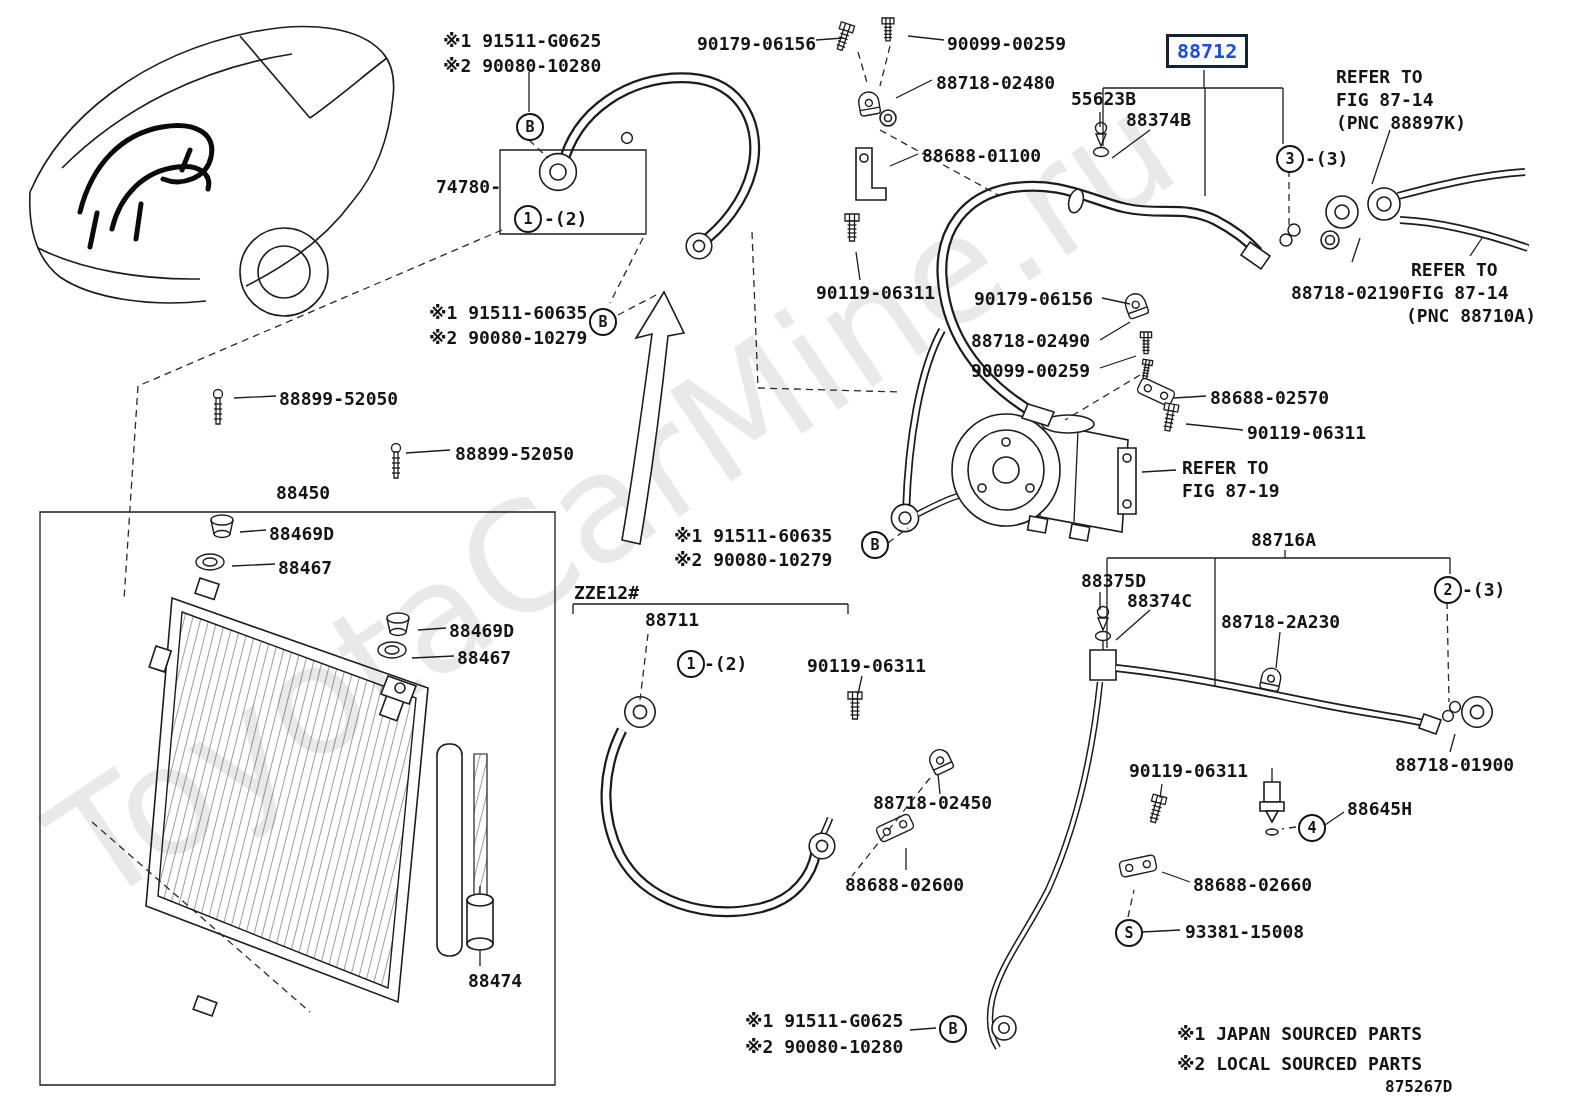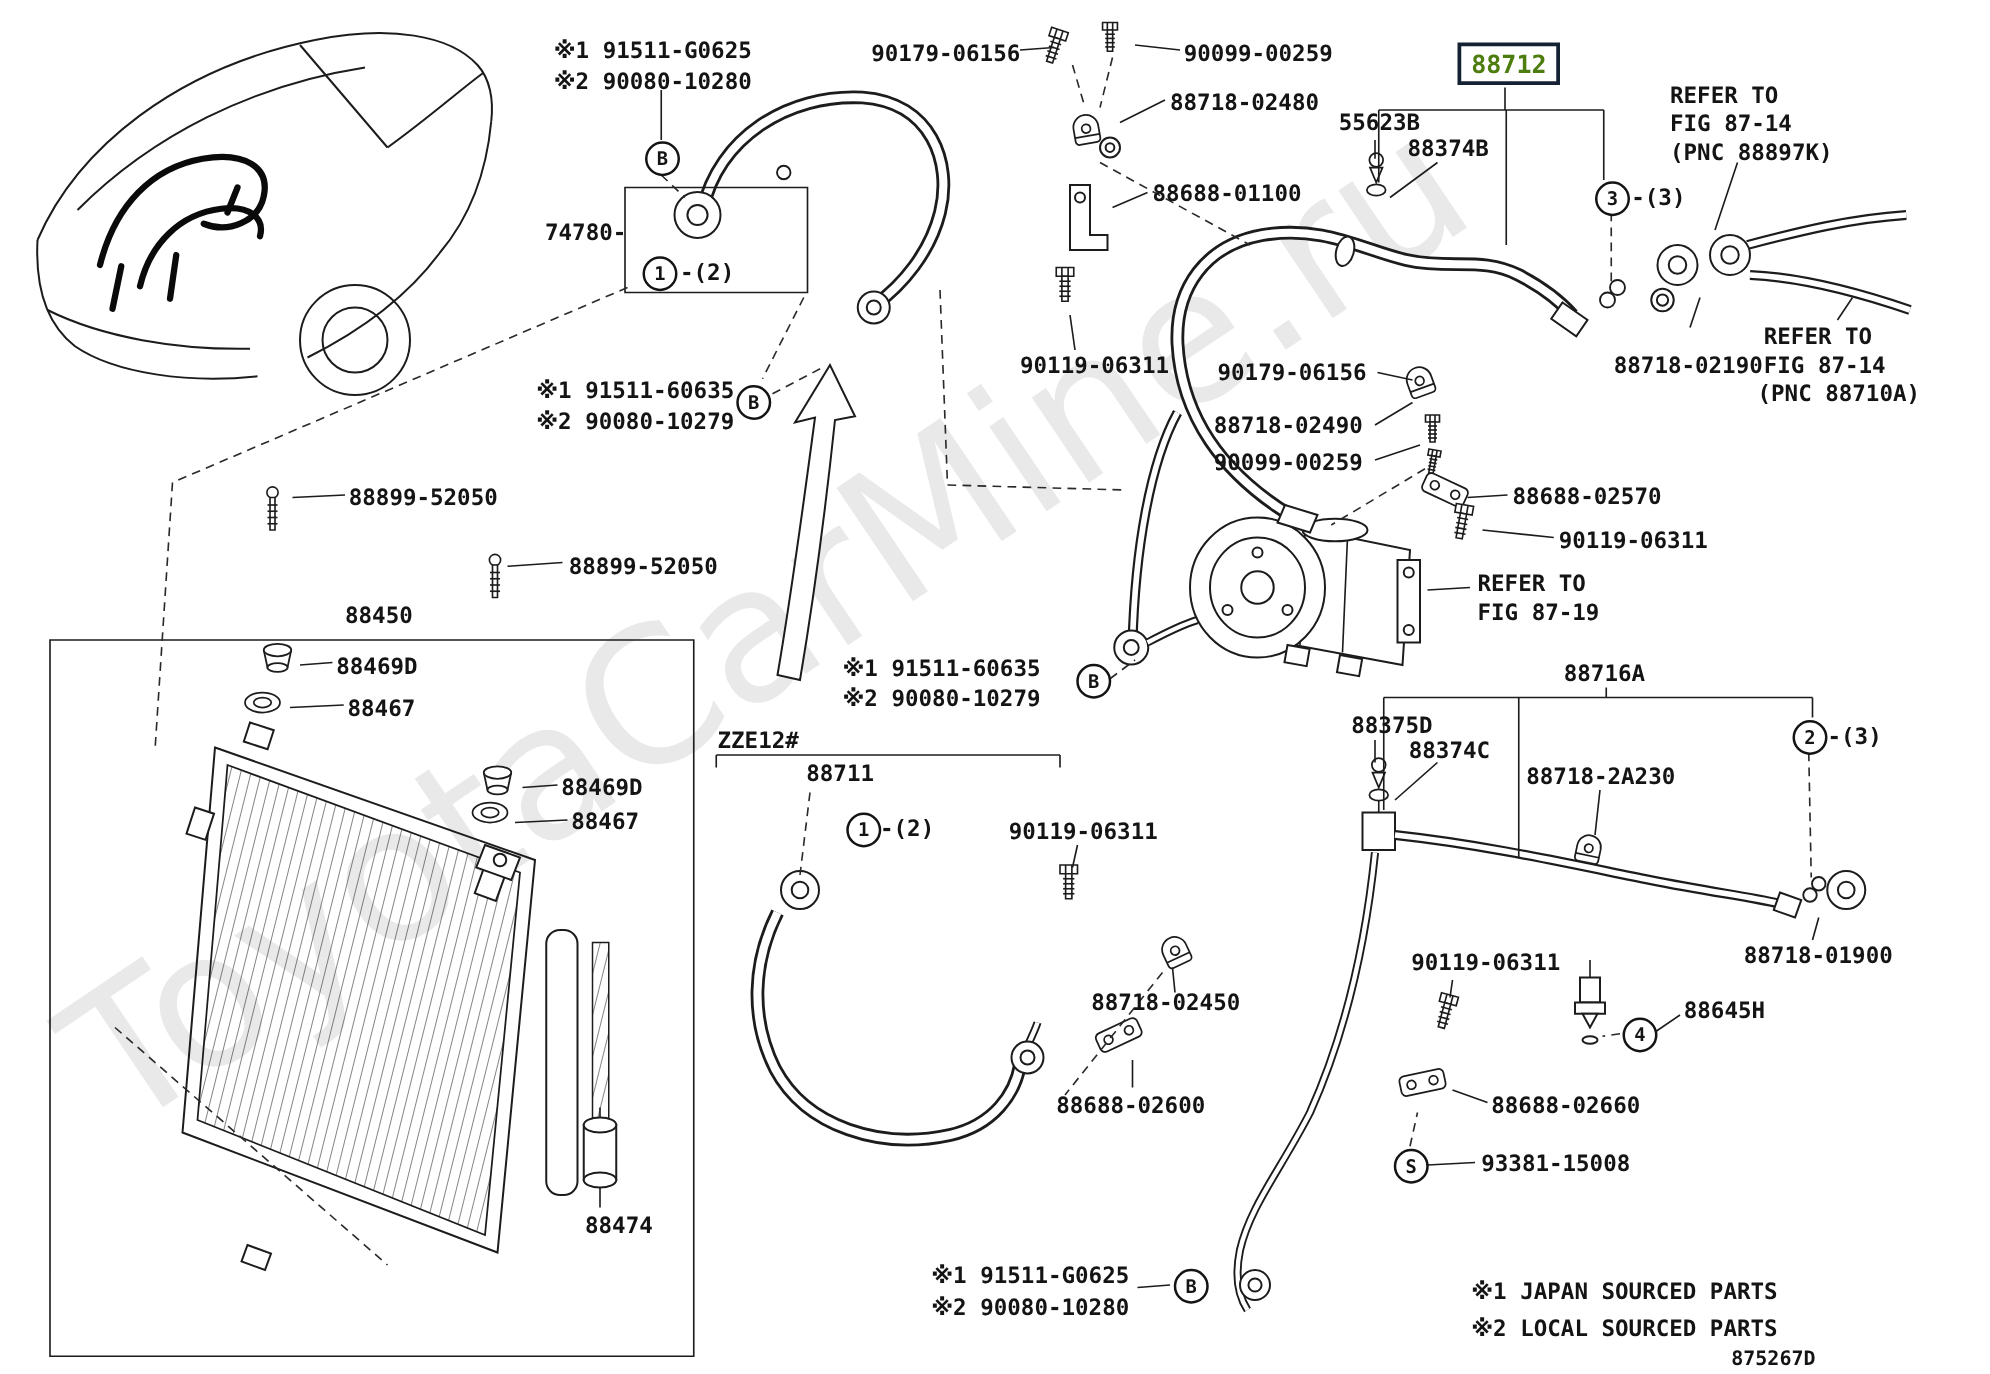--- a/index.html
+++ b/index.html
@@ -5,21 +5,21 @@
   html,body{margin:0;padding:0;background:#fff;}
   #canvas{position:relative;width:1592px;height:1099px;background:#fff;overflow:hidden;
           font-family:"DejaVu Sans Mono","DejaVu Sans",monospace;}
   .lbl{position:absolute;font:bold 18px/22px "DejaVu Sans Mono","DejaVu Sans",monospace;
        color:#141414;white-space:nowrap;z-index:5;}
   .lbl.sm{font-size:16px;line-height:20px;}
   .circ{position:absolute;width:24px;height:24px;border:2px solid #141414;border-radius:50%;
         background:#fff;font:bold 15px/24px "DejaVu Sans Mono","DejaVu Sans",monospace;
         text-align:center;color:#141414;z-index:6;}
   .partbox{position:absolute;border:3px solid #152233;background:#fff;padding:2px 8px;
-        font:bold 20px/24px "DejaVu Sans Mono","DejaVu Sans",monospace;color:#4d7c0f;z-index:6;}
+        font:bold 20px/24px "DejaVu Sans Mono","DejaVu Sans",monospace;color:#1d4ed8;z-index:6;}
   .watermark{position:absolute;left:70px;top:790px;font:400 150px/150px "DejaVu Sans",sans-serif;
         color:rgba(120,120,120,0.16);transform:rotate(-34deg);transform-origin:0 50%;
         white-space:nowrap;z-index:2;pointer-events:none;}
   svg{position:absolute;left:0;top:0;z-index:3;}
   svg *{vector-effect:non-scaling-stroke;}
   .ln{stroke:#1c1c1c;stroke-width:1.3;fill:none;}
   .lnd{stroke:#2a2a2a;stroke-width:1.3;fill:none;stroke-dasharray:7 5;}
   .tube-o{fill:none;stroke:#1c1c1c;stroke-width:11;}
   .tube-i{fill:none;stroke:#fff;stroke-width:6.5;}
   .tube-o.thin{stroke-width:8;} .tube-i.thin{stroke-width:4.5;}

